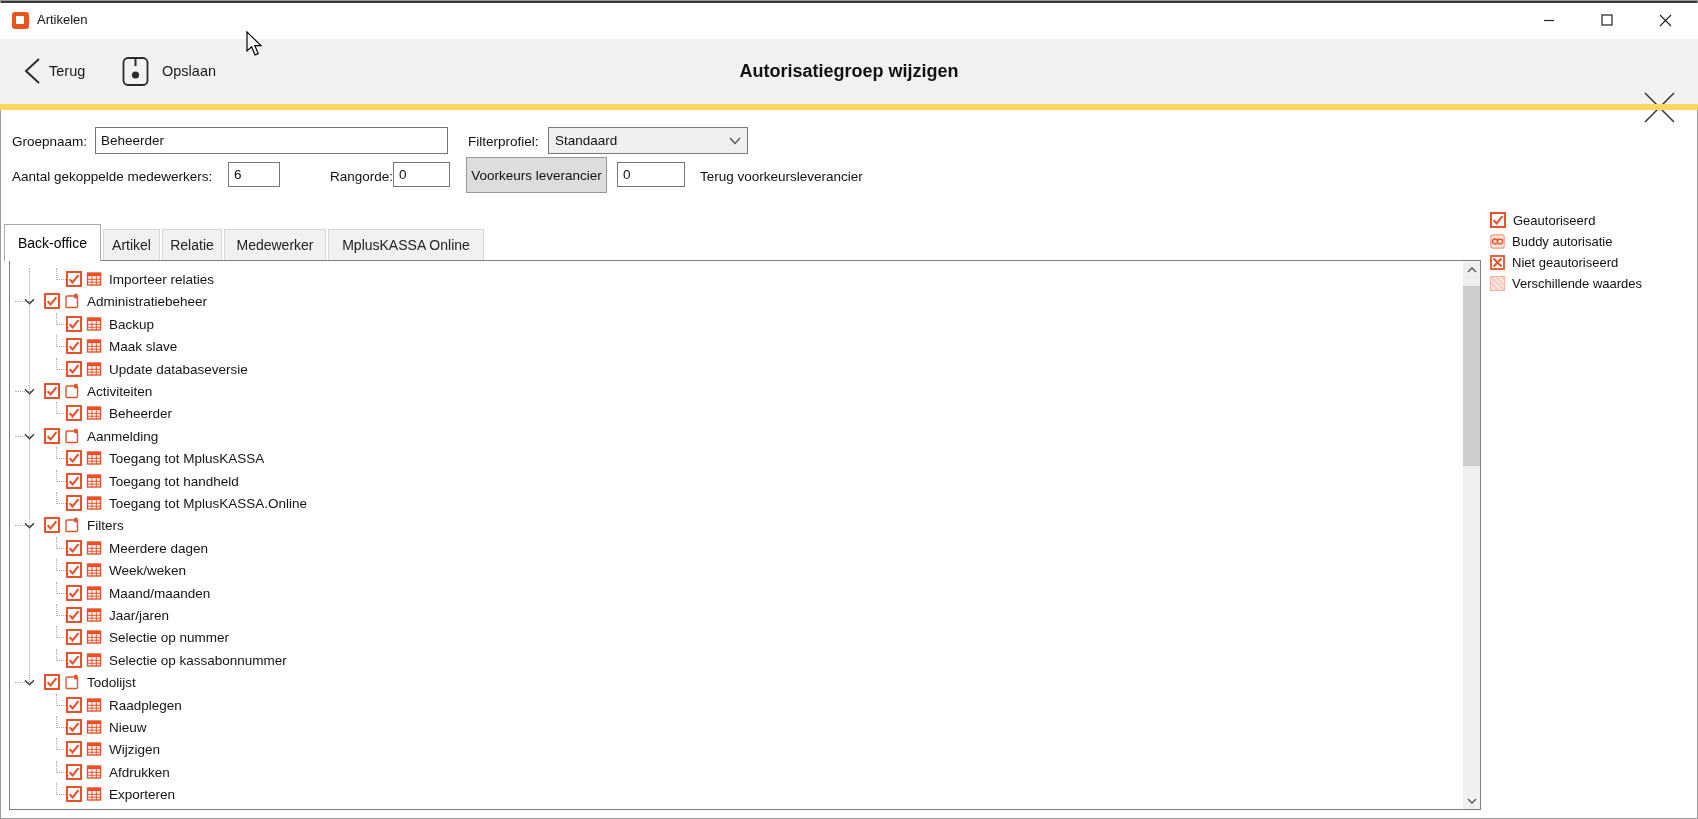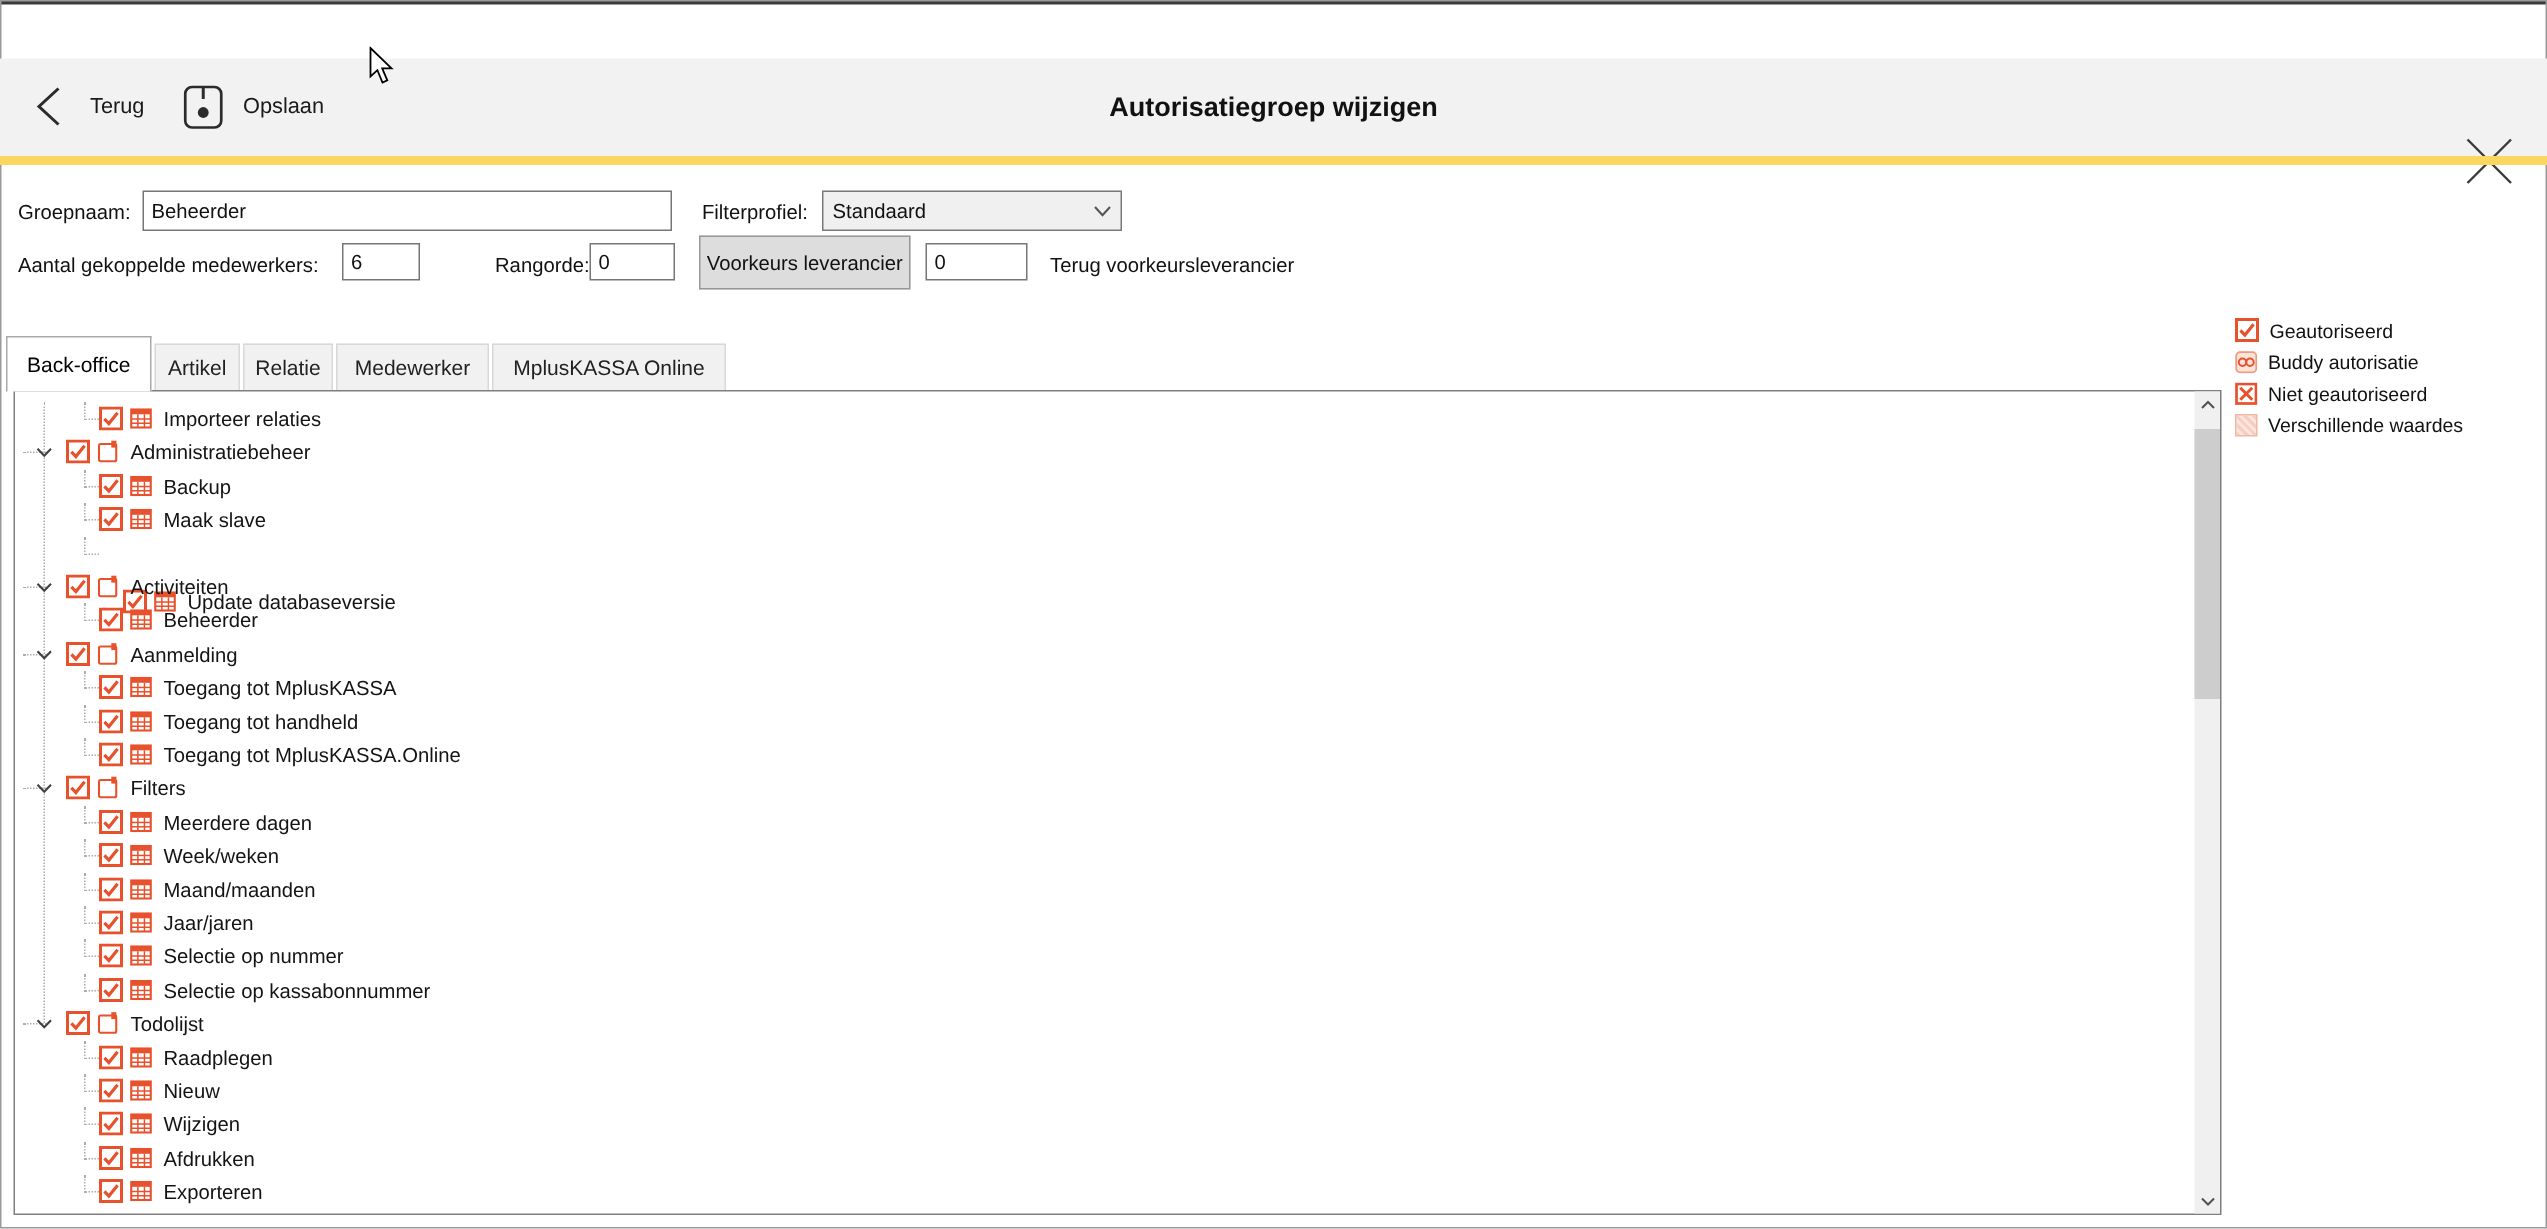--- a/index.html
+++ b/index.html
@@ -12,21 +12,21 @@
   .titlebar{position:absolute;left:0;top:0;width:100%;height:36px;background:#fff;}
   .app-logo{position:absolute;left:12px;top:9px;width:17px;height:17px;background:#E8531F;
             border-radius:3px;}
   .app-logo::after{content:"";position:absolute;left:4px;top:4px;width:8px;height:8px;background:#fff;}
   .app-title{position:absolute;left:37px;top:9px;font-size:13px;color:#111;}
   .winbtn{position:absolute;top:0;width:46px;height:34px;display:flex;align-items:center;
           justify-content:center;color:#222;}
   .winbtn svg{display:block;}
   
   .toolbar{position:absolute;left:0;top:36px;width:100%;height:65px;background:#F2F2F2;}
-  .tb-back{position:absolute;left:24px;top:12px;height:40px;display:flex;align-items:center;gap:19px;}
+  .tb-back{position:absolute;left:24px;top:12px;height:40px;display:flex;align-items:center;gap:8px;}
   .tb-save{position:absolute;left:122px;top:10px;height:44px;display:flex;align-items:center;gap:13px;}
   .tb-label{font-size:14.5px;color:#1a1a1a;}
   .tb-title{position:absolute;left:0;top:0;width:100%;height:65px;display:flex;
             align-items:center;justify-content:center;font-size:18px;font-weight:700;color:#111;
             pointer-events:none;}
   .tb-close{position:absolute;left:1638px;top:48px;width:42px;height:40px;display:flex;
             align-items:center;justify-content:center;}
   .divider{position:absolute;left:0;top:101px;width:100%;height:6px;background:#FCD75F;}
   
   .form-label{position:absolute;font-size:13.5px;color:#111;white-space:nowrap;}
@@ -64,20 +64,39 @@
   .legend-item .lbl{margin-left:7px;font-size:13px;color:#111;white-space:nowrap;}
   .mixedbox{width:15px;height:15px;box-sizing:border-box;border:1px solid #F2B6A0;
             background:repeating-linear-gradient(45deg,#F6CFC2 0 2px,#FBE7DF 2px 4px);}
   .cursor{position:absolute;left:245px;top:28px;z-index:9;}
 </style>
 </head>
 <body>
 
 <div class="frame">
 
+  <div class="titlebar">
+    <div class="app-logo"></div>
+    <div class="app-title">Artikelen</div>
+    <div class="winbtn" style="left:1526px;">
+      <svg width="12" height="12" viewBox="0 0 12 12">
+          <line x1="1" y1="6.5" x2="11" y2="6.5" stroke="#222" stroke-width="1.2"></line>
+        </svg>
+    </div>
+    <div class="winbtn" style="left:1584px;">
+      <svg width="12" height="12" viewBox="0 0 12 12">
+          <rect x="1" y="1" width="10" height="10" fill="none" stroke="#222" stroke-width="1.2"></rect>
+        </svg>
+    </div>
+    <div class="winbtn" style="left:1642px;">
+      <svg width="13" height="13" viewBox="0 0 13 13">
+          <path d="M1,1 L12,12 M12,1 L1,12" stroke="#222" stroke-width="1.1"></path>
+        </svg>
+    </div>
+  </div>
 
   <div class="toolbar">
     <div class="tb-back">
       <svg width="17" height="28" viewBox="0 0 17 28">
           <polyline points="15,2 2,14 15,26" fill="none" stroke="#2b2b2b" stroke-width="2"></polyline>
         </svg>
       <span class="tb-label">Terug</span>
     </div>
     <div class="tb-save">
       <svg width="27" height="31" viewBox="0 0 27 31">
@@ -197,21 +216,21 @@
             <rect x="1.5" y="2" width="13" height="12" fill="#fff" stroke="#E7512C" stroke-width="1.4"></rect>
             <rect x="1.5" y="2" width="13" height="3.2" fill="#E7512C"></rect>
             <line x1="5.9" y1="5.2" x2="5.9" y2="14" stroke="#E7512C" stroke-width="1"></line>
             <line x1="10.3" y1="5.2" x2="10.3" y2="14" stroke="#E7512C" stroke-width="1"></line>
             <line x1="1.5" y1="8.3" x2="14.5" y2="8.3" stroke="#E7512C" stroke-width="1"></line>
             <line x1="1.5" y1="11.2" x2="14.5" y2="11.2" stroke="#E7512C" stroke-width="1"></line>
           </svg>
           <span class="lbl">Maak slave</span>
         </div>
         <div class="guide-l" style="left: 46px; top: 97px; width: 9px; height: 11px;"></div>
-        <div class="trow" style="top: 97px; left: 72px; margin-top: 32px;">
+        <div class="trow" style="top: 97px; left: 56px;">
           <svg width="16" height="16" viewBox="0 0 16 16">
             <rect x="1" y="1" width="14" height="14" fill="#fff" stroke="#E7512C" stroke-width="2"></rect>
             <path d="M3.6,8.2 L6.6,11.4 L12.4,4.2" fill="none" stroke="#E7512C" stroke-width="2.1"></path>
           </svg>
           <span style="width:4px"></span>
           <svg width="16" height="16" viewBox="0 0 16 16">
             <rect x="1.5" y="2" width="13" height="12" fill="#fff" stroke="#E7512C" stroke-width="1.4"></rect>
             <rect x="1.5" y="2" width="13" height="3.2" fill="#E7512C"></rect>
             <line x1="5.9" y1="5.2" x2="5.9" y2="14" stroke="#E7512C" stroke-width="1"></line>
             <line x1="10.3" y1="5.2" x2="10.3" y2="14" stroke="#E7512C" stroke-width="1"></line>

